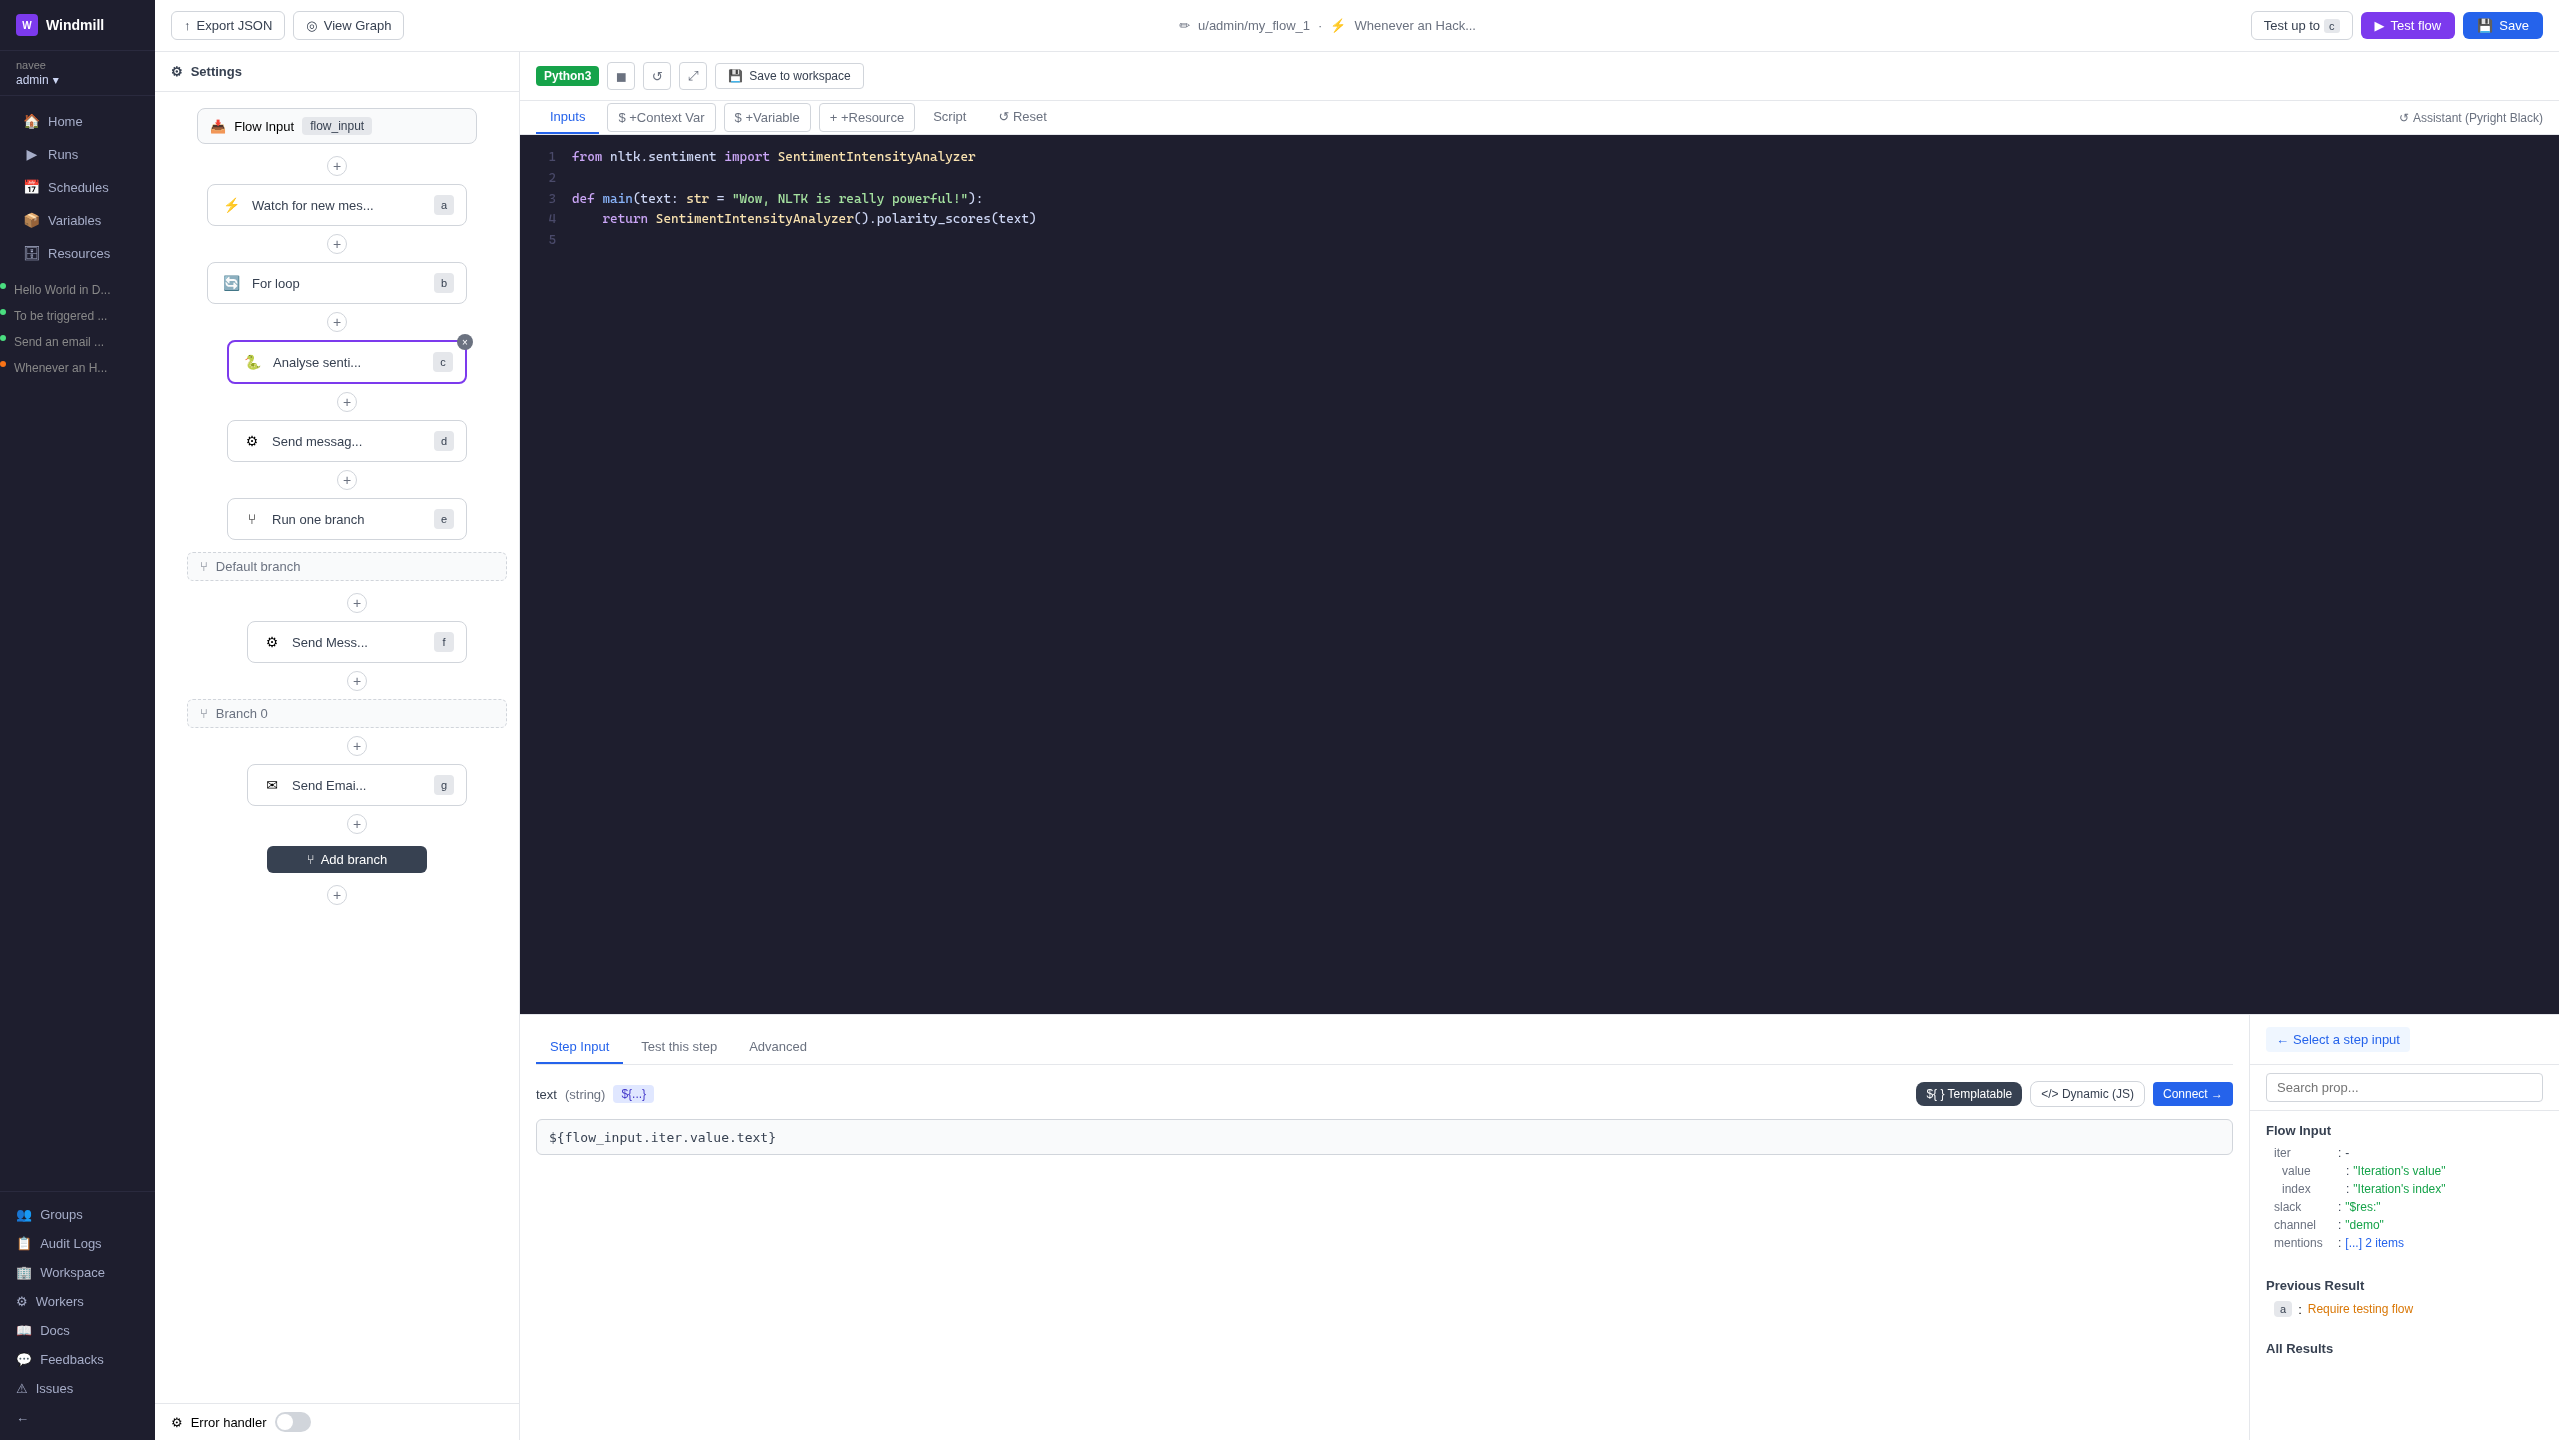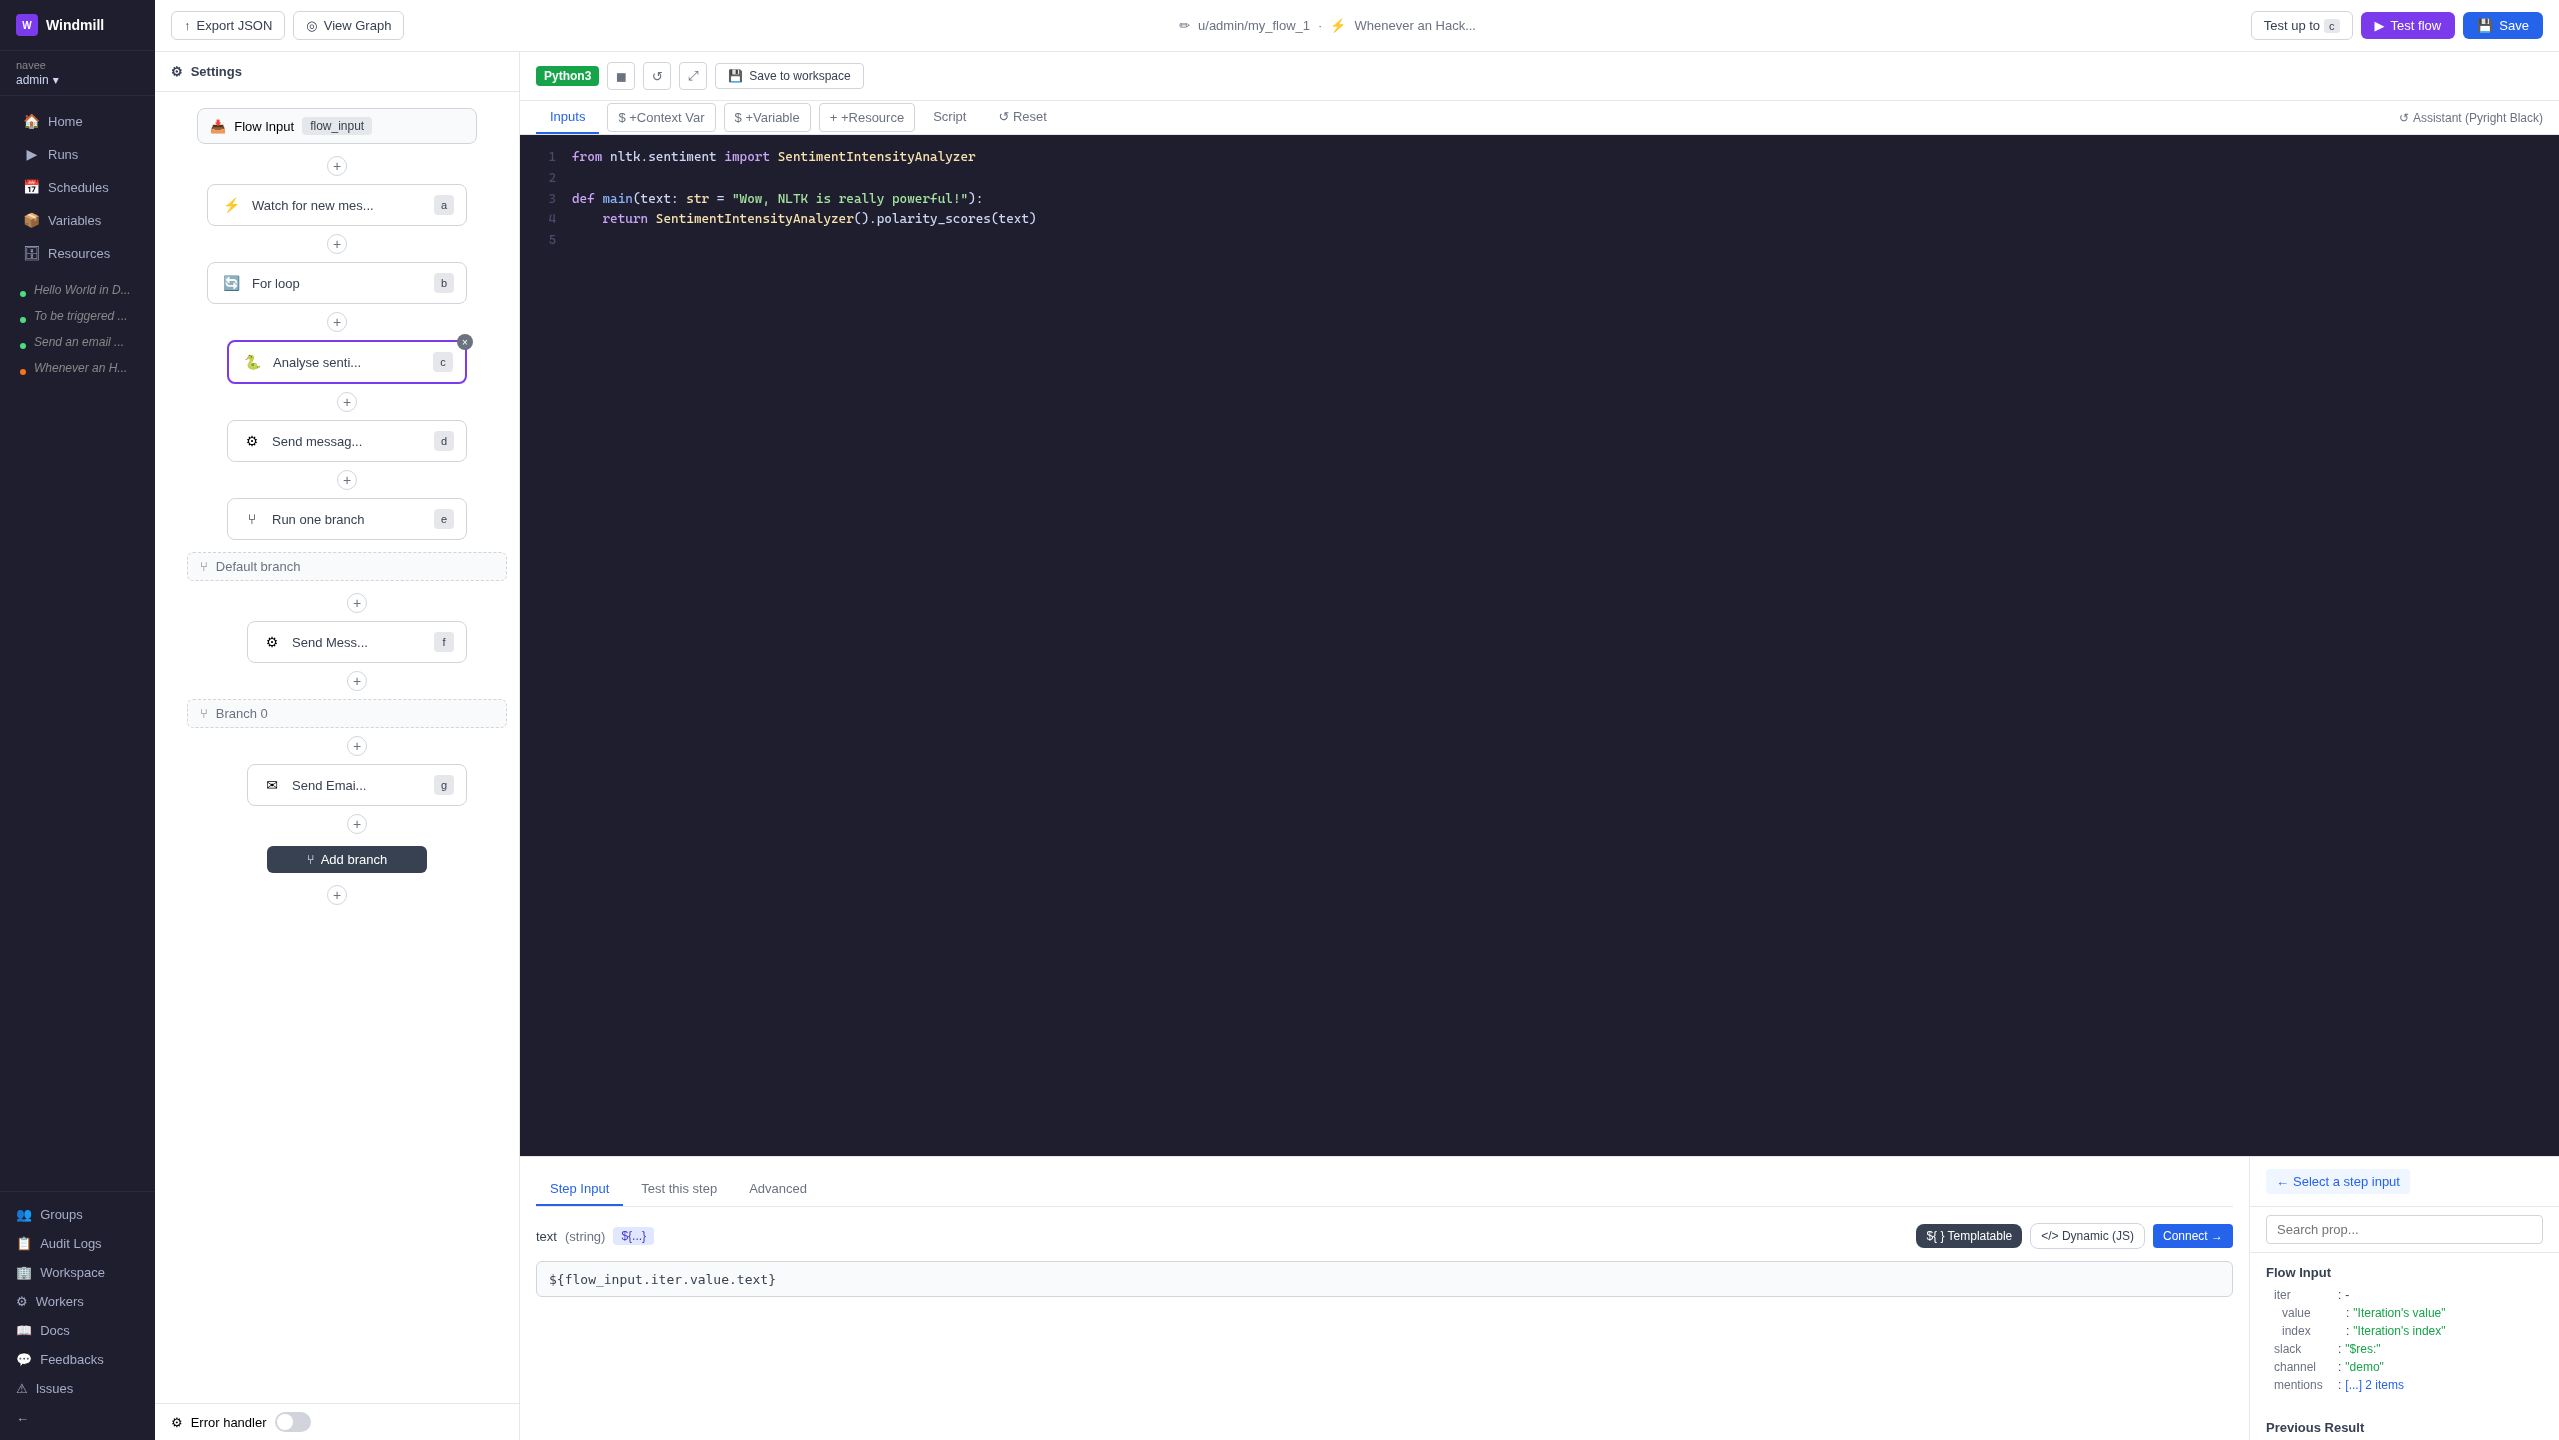--- a/index.html
+++ b/index.html
@@ -9,21 +9,21 @@
     .sidebar { width: 155px; background: #1e1e2e; color: #cdd6f4; display: flex; flex-direction: column; flex-shrink: 0; }
     .sidebar-logo { padding: 14px 16px; display: flex; align-items: center; gap: 8px; font-weight: 600; font-size: 14px; color: #fff; border-bottom: 1px solid #2a2a3e; }
     .sidebar-logo-icon { width: 22px; height: 22px; background: #7c3aed; border-radius: 4px; display: flex; align-items: center; justify-content: center; color: #fff; font-size: 10px; }
     .sidebar-user { padding: 8px 16px; display: flex; flex-direction: column; gap: 2px; border-bottom: 1px solid #2a2a3e; }
     .sidebar-user-name { font-size: 11px; color: #888; }
     .sidebar-user-admin { font-size: 12px; color: #cdd6f4; display: flex; align-items: center; gap: 4px; }
     .sidebar-nav { padding: 8px 0; flex: 1; overflow-y: auto; }
     .sidebar-nav-item { display: flex; align-items: center; gap: 8px; padding: 8px 16px; cursor: pointer; color: #a6adc8; font-size: 13px; border-radius: 4px; margin: 1px 8px; }
     .sidebar-nav-icon { width: 16px; height: 16px; display: flex; align-items: center; justify-content: center; font-size: 14px; }
     .sidebar-section { margin-top: 8px; }
-    .sidebar-flow-item { display: flex; align-items: flex-end; gap: 8px; padding: 6px 20px; cursor: pointer; color: #888; font-size: 12px; font-style: italic; }
+    .sidebar-flow-item { display: flex; align-items: flex-start; gap: 8px; padding: 6px 0; cursor: pointer; color: #888; font-size: 12px; }
     .sidebar-flow-dot { width: 6px; height: 6px; border-radius: 50%; background: #4ade80; flex-shrink: 0; }
     .sidebar-flow-dot.orange { background: #f97316; }
     .sidebar-bottom { border-top: 1px solid #2a2a3e; padding: 8px 0; }
     .sidebar-bottom-item { display: flex; align-items: center; gap: 8px; padding: 7px 16px; cursor: pointer; color: #a6adc8; font-size: 13px; }
 
     
     .main { flex: 1; display: flex; flex-direction: column; overflow: hidden; }
 
     
     .topbar { height: 52px; background: #fff; border-bottom: 1px solid #e5e7eb; display: flex; align-items: center; padding: 0 16px; gap: 8px; flex-shrink: 0; }
@@ -76,21 +76,21 @@
     .editor-code { flex: 1; overflow: auto; background: #1e1e2e; padding: 12px 16px; font-family: 'Cascadia Code', 'Fira Code', monospace; font-size: 13px; line-height: 1.6; }
     .code-line { display: flex; gap: 16px; }
     .line-num { color: #4a4a6a; width: 20px; text-align: right; flex-shrink: 0; user-select: none; }
     .line-code { color: #cdd6f4; }
     .kw { color: #cba6f7; }
     .fn { color: #89b4fa; }
     .str { color: #a6e3a1; }
     .cls { color: #f9e2af; }
 
     
-    .bottom-panel { border-top: 1px solid #e5e7eb; display: flex; flex-direction: column; flex-shrink: 0; height: 284px; }
+    .bottom-panel { border-top: 1px solid #e5e7eb; display: flex; flex-direction: column; flex-shrink: 0; height: 426px; }
     .bottom-tabs { display: flex; align-items: center; padding: 0 16px; border-bottom: 1px solid #e5e7eb; gap: 4px; flex-shrink: 0; background: #fff; }
     .bottom-tab { padding: 8px 14px; font-size: 13px; cursor: pointer; color: #6b7280; border-bottom: 2px solid transparent; }
     .bottom-tab.active { color: #2563eb; border-bottom-color: #2563eb; font-weight: 500; }
     .bottom-content { flex: 1; display: flex; overflow: hidden; background: #fff; }
     .step-input-area { flex: 1; padding: 16px; overflow-y: auto; }
     .step-input-row { display: flex; align-items: center; gap: 8px; margin-bottom: 12px; }
     .step-input-label { font-size: 13px; color: #374151; font-weight: 500; }
     .step-input-type { font-size: 13px; color: #6b7280; }
     .step-input-badge { background: #e0e7ff; color: #4338ca; border-radius: 4px; padding: 2px 8px; font-size: 12px; }
     .btn-templatable { padding: 5px 10px; border-radius: 8px; background: #374151; color: #fff; font-size: 12px; cursor: pointer; border: none; display: flex; align-items: center; gap: 4px; }

